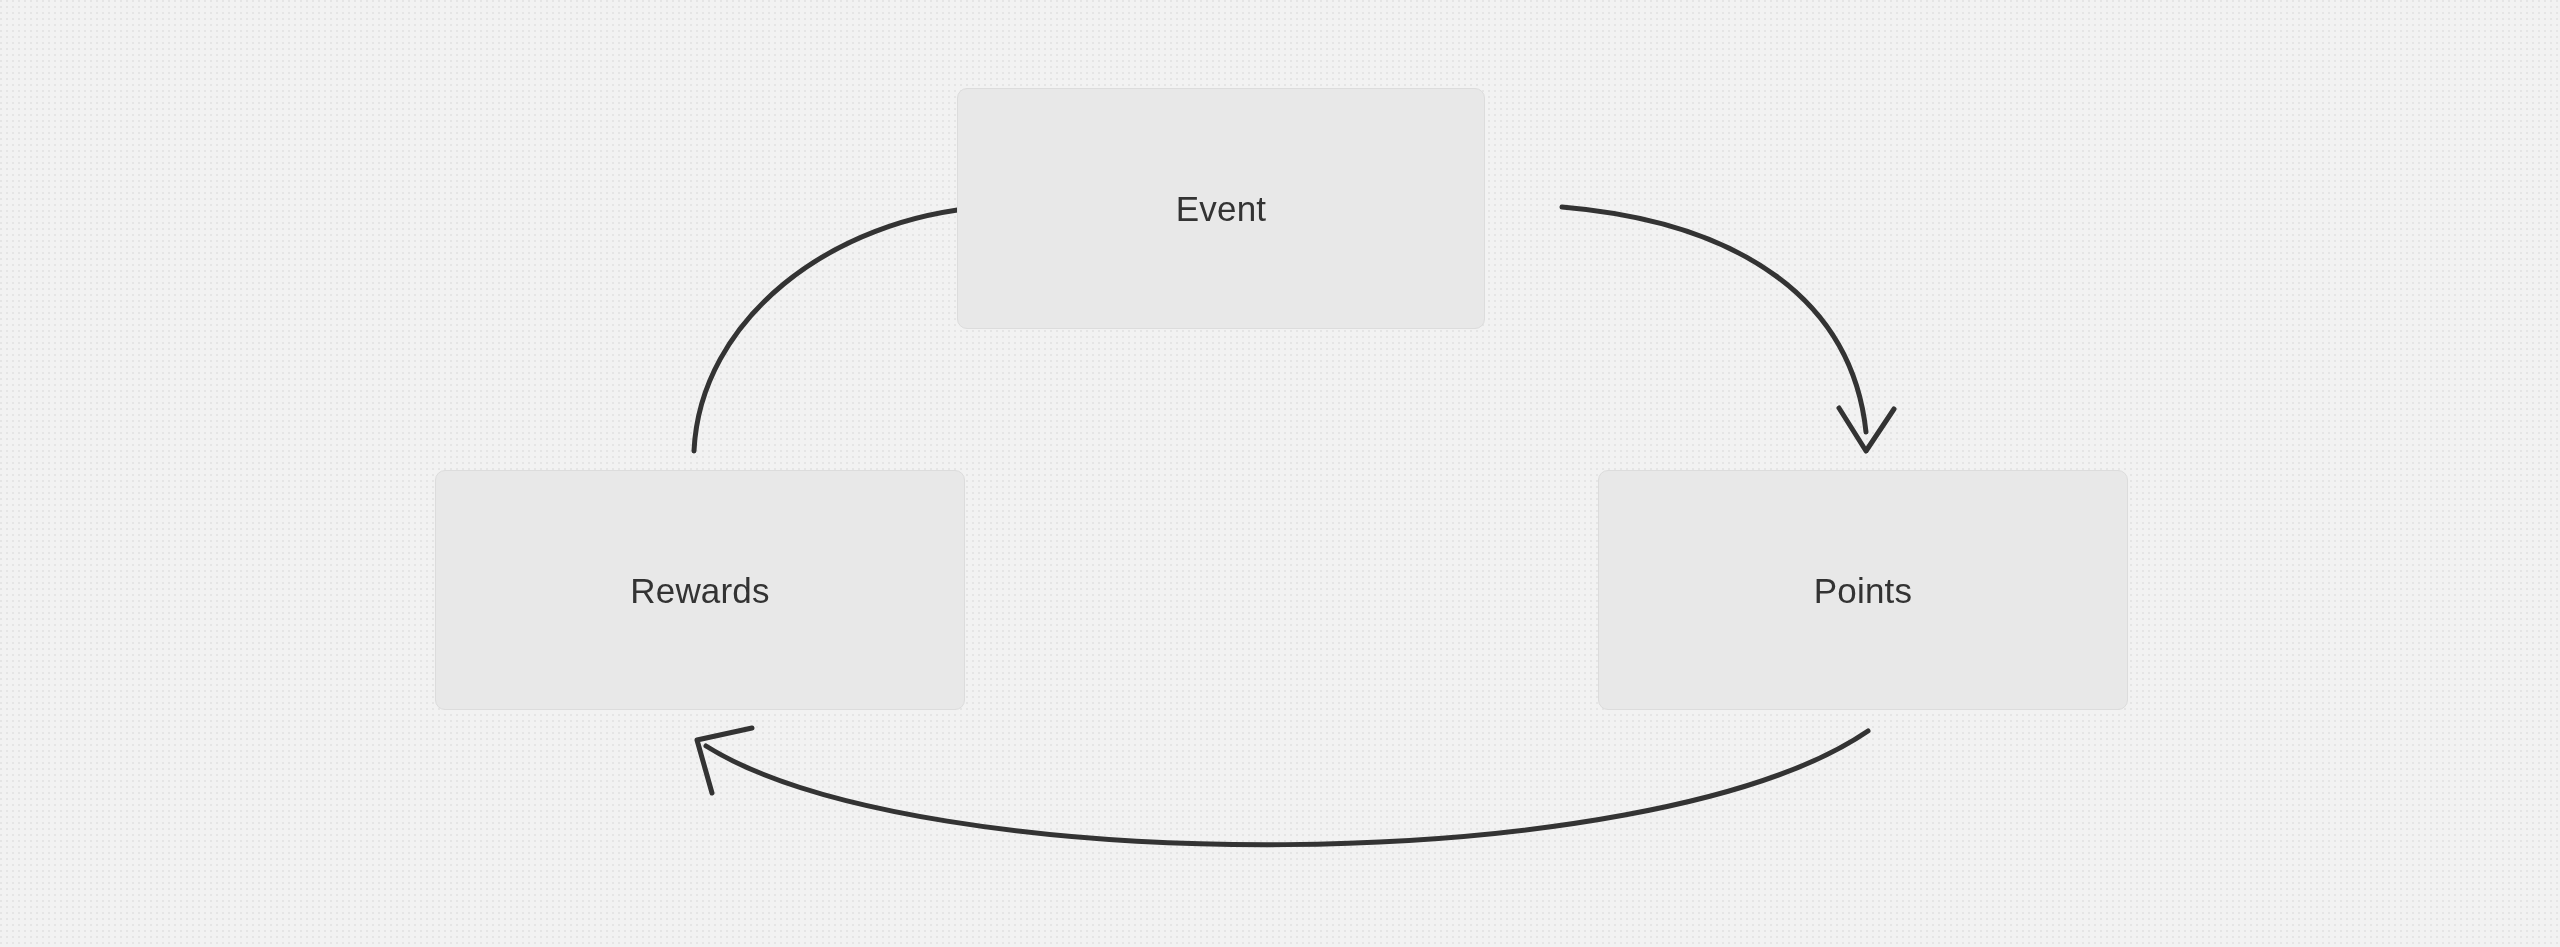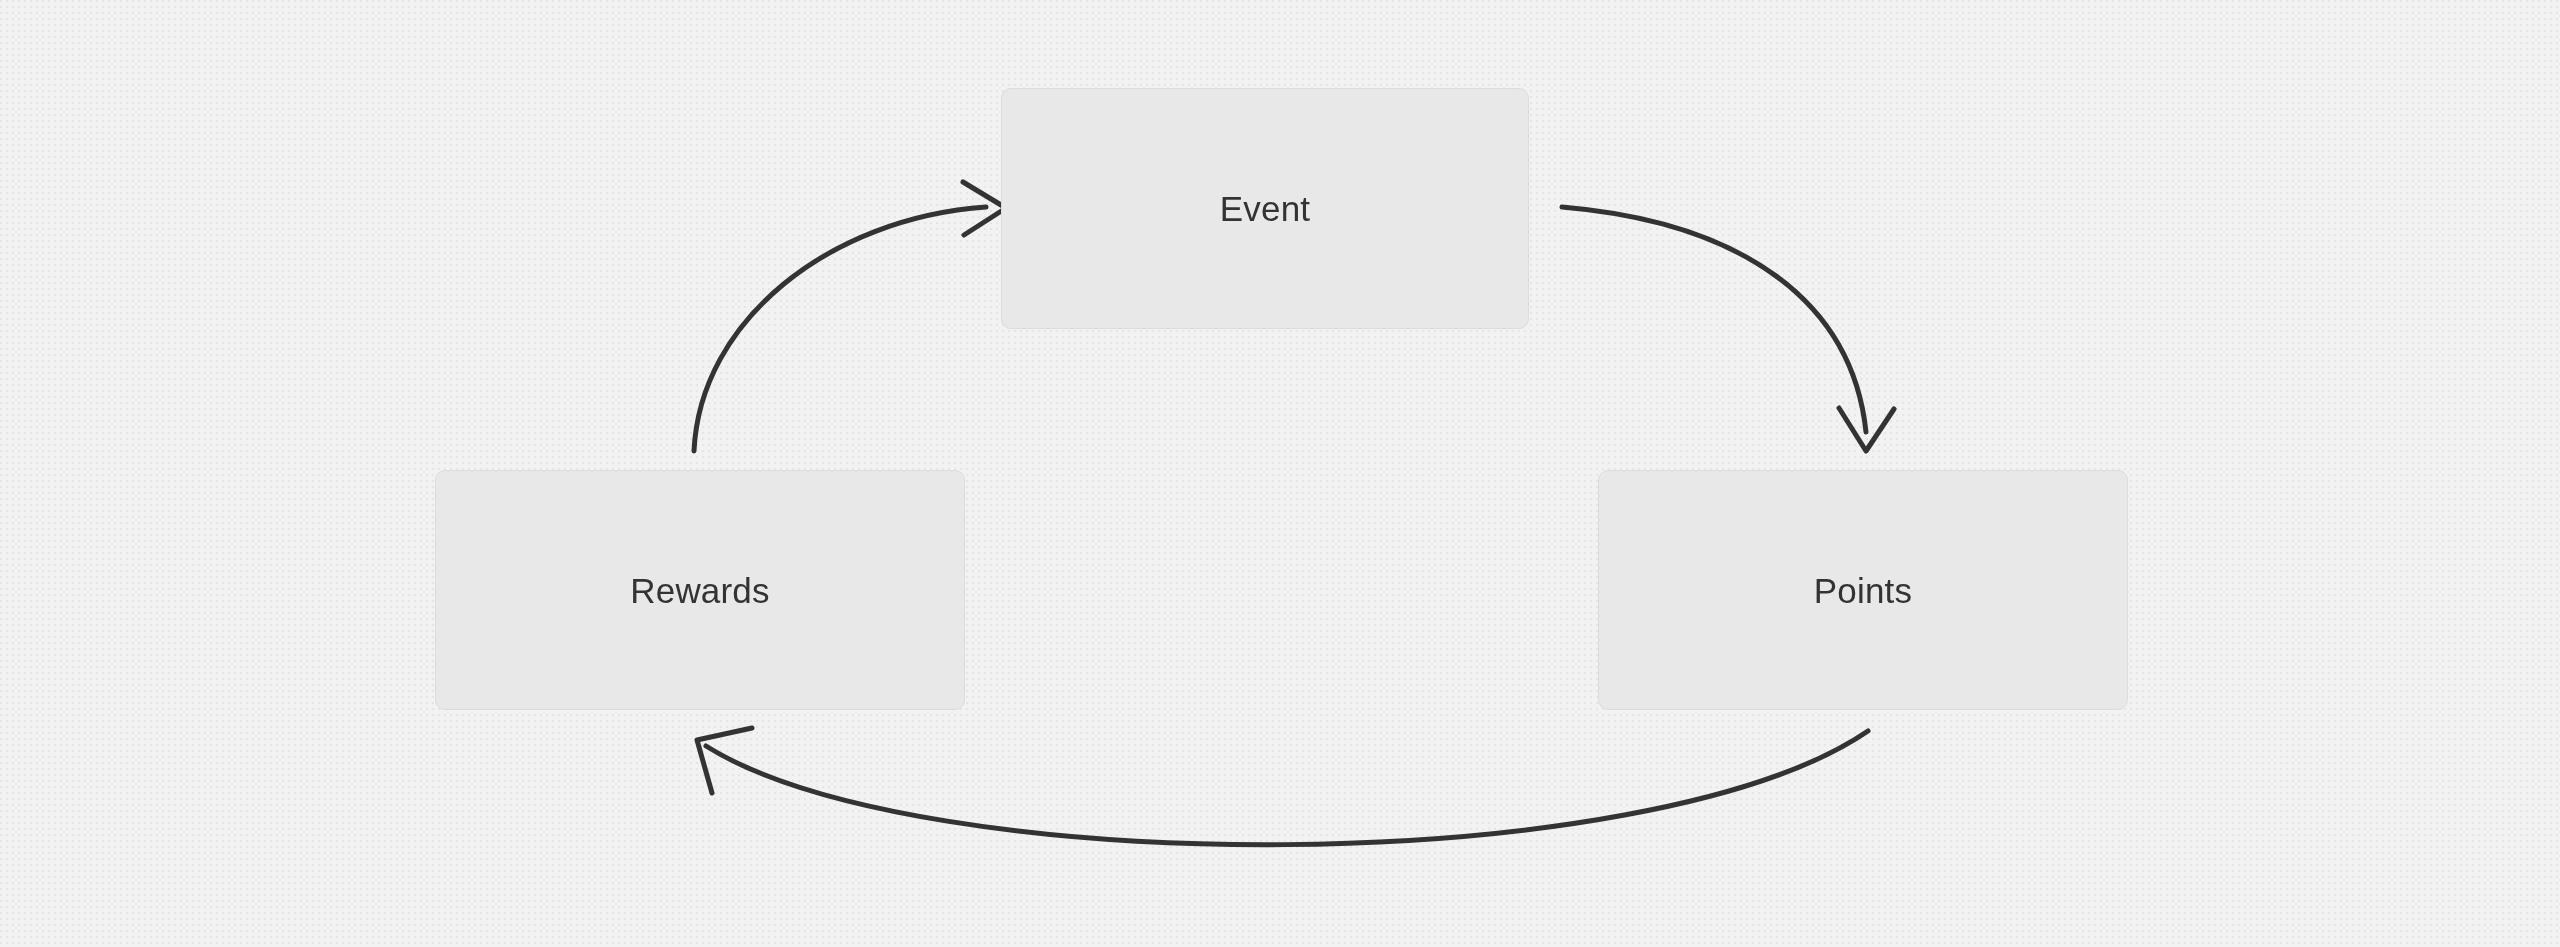--- a/index.html
+++ b/index.html
@@ -45,21 +45,21 @@
 
   .node-label {
     font-size: 35px;
     font-weight: 400;
     color: #333333;
     letter-spacing: 0.2px;
     line-height: 1;
     white-space: nowrap;
   }
 
-  #node-event   { left: 1001px; top: 88px;  width: 528px; height: 241px; }
+  #node-event   { left: 957px; top: 88px;  width: 528px; height: 241px; }
   #node-rewards { left: 435px;  top: 470px; width: 530px; height: 240px; }
   #node-points  { left: 1598px; top: 470px; width: 530px; height: 240px; }
 </style>
 </head>
 <body>
 
 <div id="diagram-canvas">
 
   <svg id="edge-layer" viewBox="0 0 2560 947" width="2560" height="947" xmlns="http://www.w3.org/2000/svg">
 

